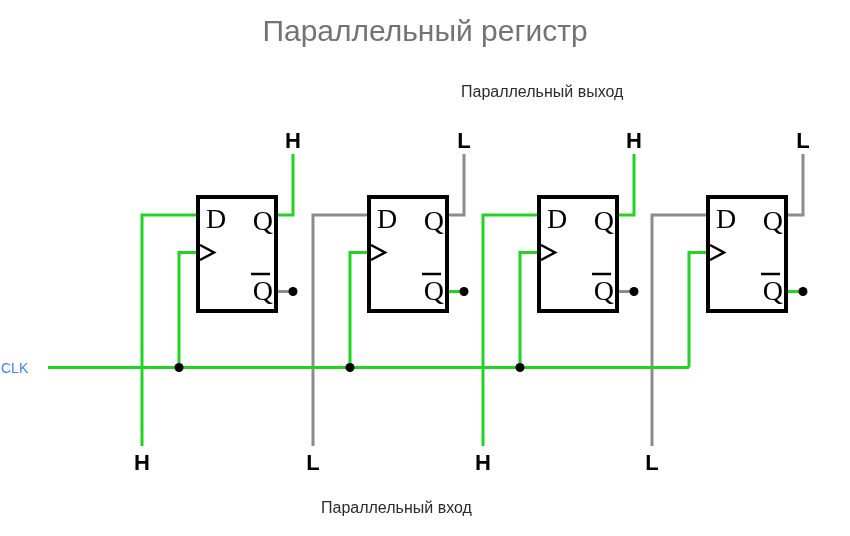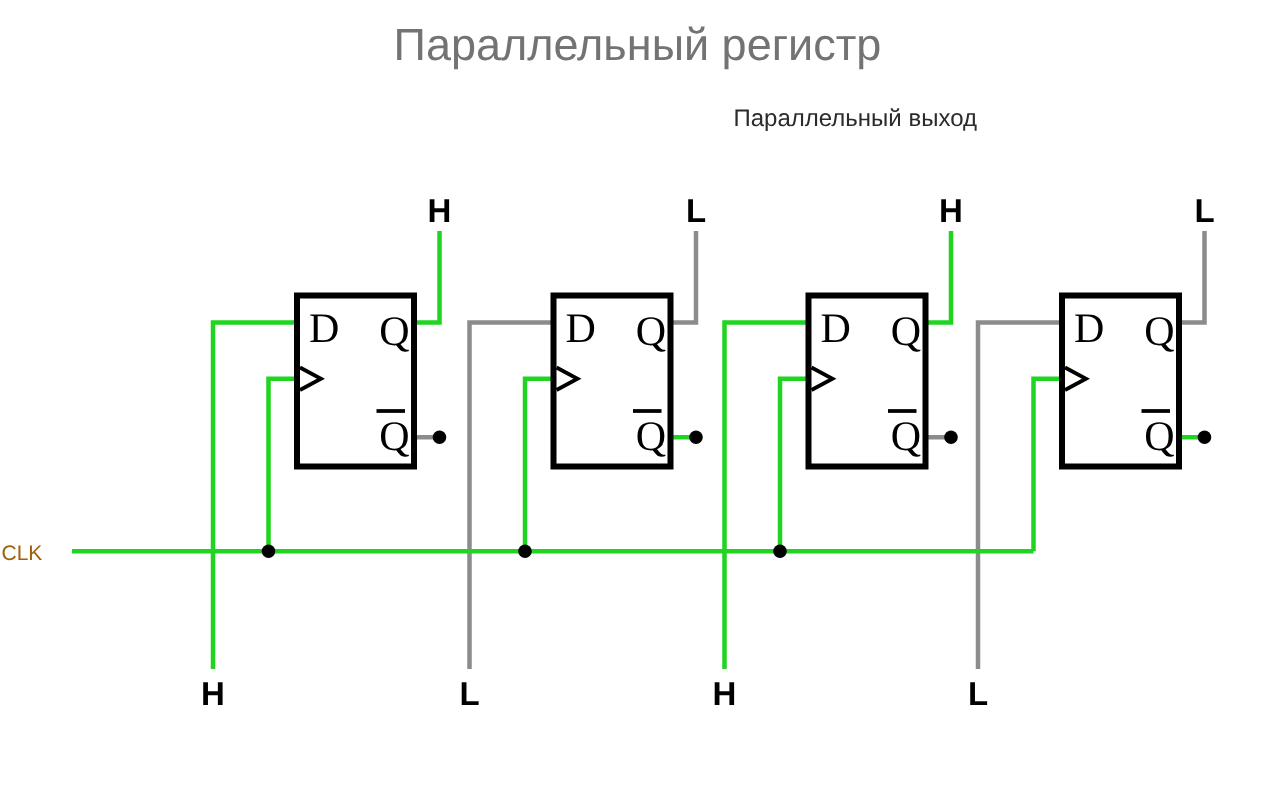--- a/index.html
+++ b/index.html
@@ -14,37 +14,38 @@
     position:absolute;left:0;right:0;top:14px;
     text-align:center;
     font-size:30px;line-height:34px;
     color:#737373;
   }
   .group-label{
     position:absolute;
     font-size:16px;line-height:18px;
     color:#2b2b2b;
   }
-  .output-group{left:461px;top:71px;margin-left:28px;}
+  .output-group{left:461px;top:83px;}
   .input-group{left:321px;top:499px;}
   .clk-label{
     position:absolute;left:1px;top:360px;
     font-size:14px;line-height:16px;
-    color:#a16207;
+    color:#3b82f6;
   }
   svg{position:absolute;left:0;top:0;}
   text.pin{font-family:"Liberation Serif", serif;font-size:28px;fill:#000000;}
   text.level{font-family:"Liberation Sans", sans-serif;font-size:22px;font-weight:bold;fill:#000000;}
 </style>
 </head>
 <body>
 
 <div class="stage">
   <div class="title">Параллельный регистр</div>
   <div class="group-label output-group">Параллельный выход</div>
+  <div class="group-label input-group">Параллельный вход</div>
   <div class="clk-label">CLK</div>
   <svg id="circuit" width="850" height="536" viewBox="0 0 850 536">
       <path d="M 142 446 L 142 215 L 198 215" fill="none" stroke="#21d421" stroke-width="3"></path>
       <path d="M 179 367.5 L 179 252.5 L 198 252.5" fill="none" stroke="#21d421" stroke-width="3"></path>
       <path d="M 276 215 L 293 215 L 293 154" fill="none" stroke="#21d421" stroke-width="3"></path>
       <line x1="276" y1="291.5" x2="293" y2="291.5" stroke="#8c8c8c" stroke-width="3"></line>
       <path d="M 313 446 L 313 215 L 369 215" fill="none" stroke="#8c8c8c" stroke-width="3"></path>
       <path d="M 350 367.5 L 350 252.5 L 369 252.5" fill="none" stroke="#21d421" stroke-width="3"></path>
       <path d="M 447 215 L 464 215 L 464 154" fill="none" stroke="#8c8c8c" stroke-width="3"></path>
       <line x1="447" y1="291.5" x2="464" y2="291.5" stroke="#21d421" stroke-width="3"></line>

